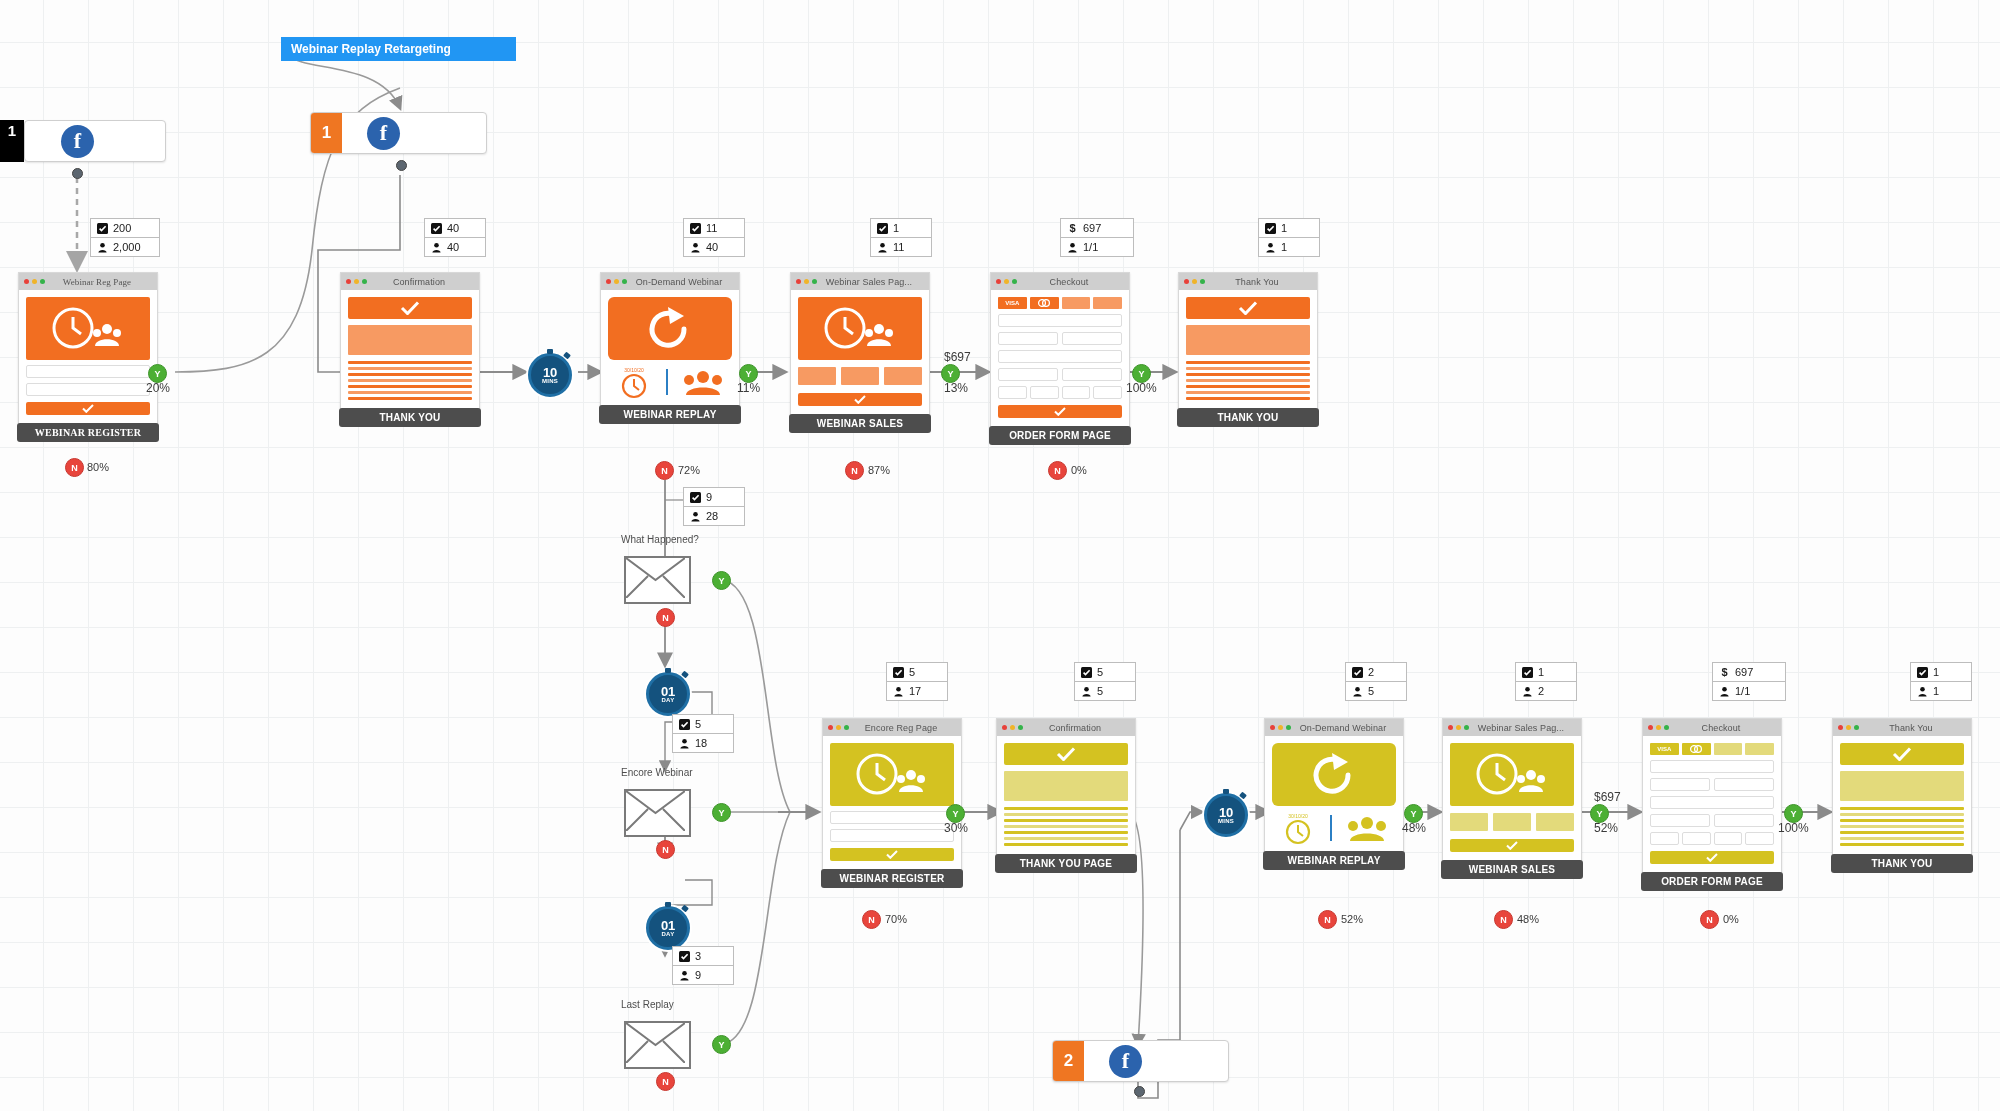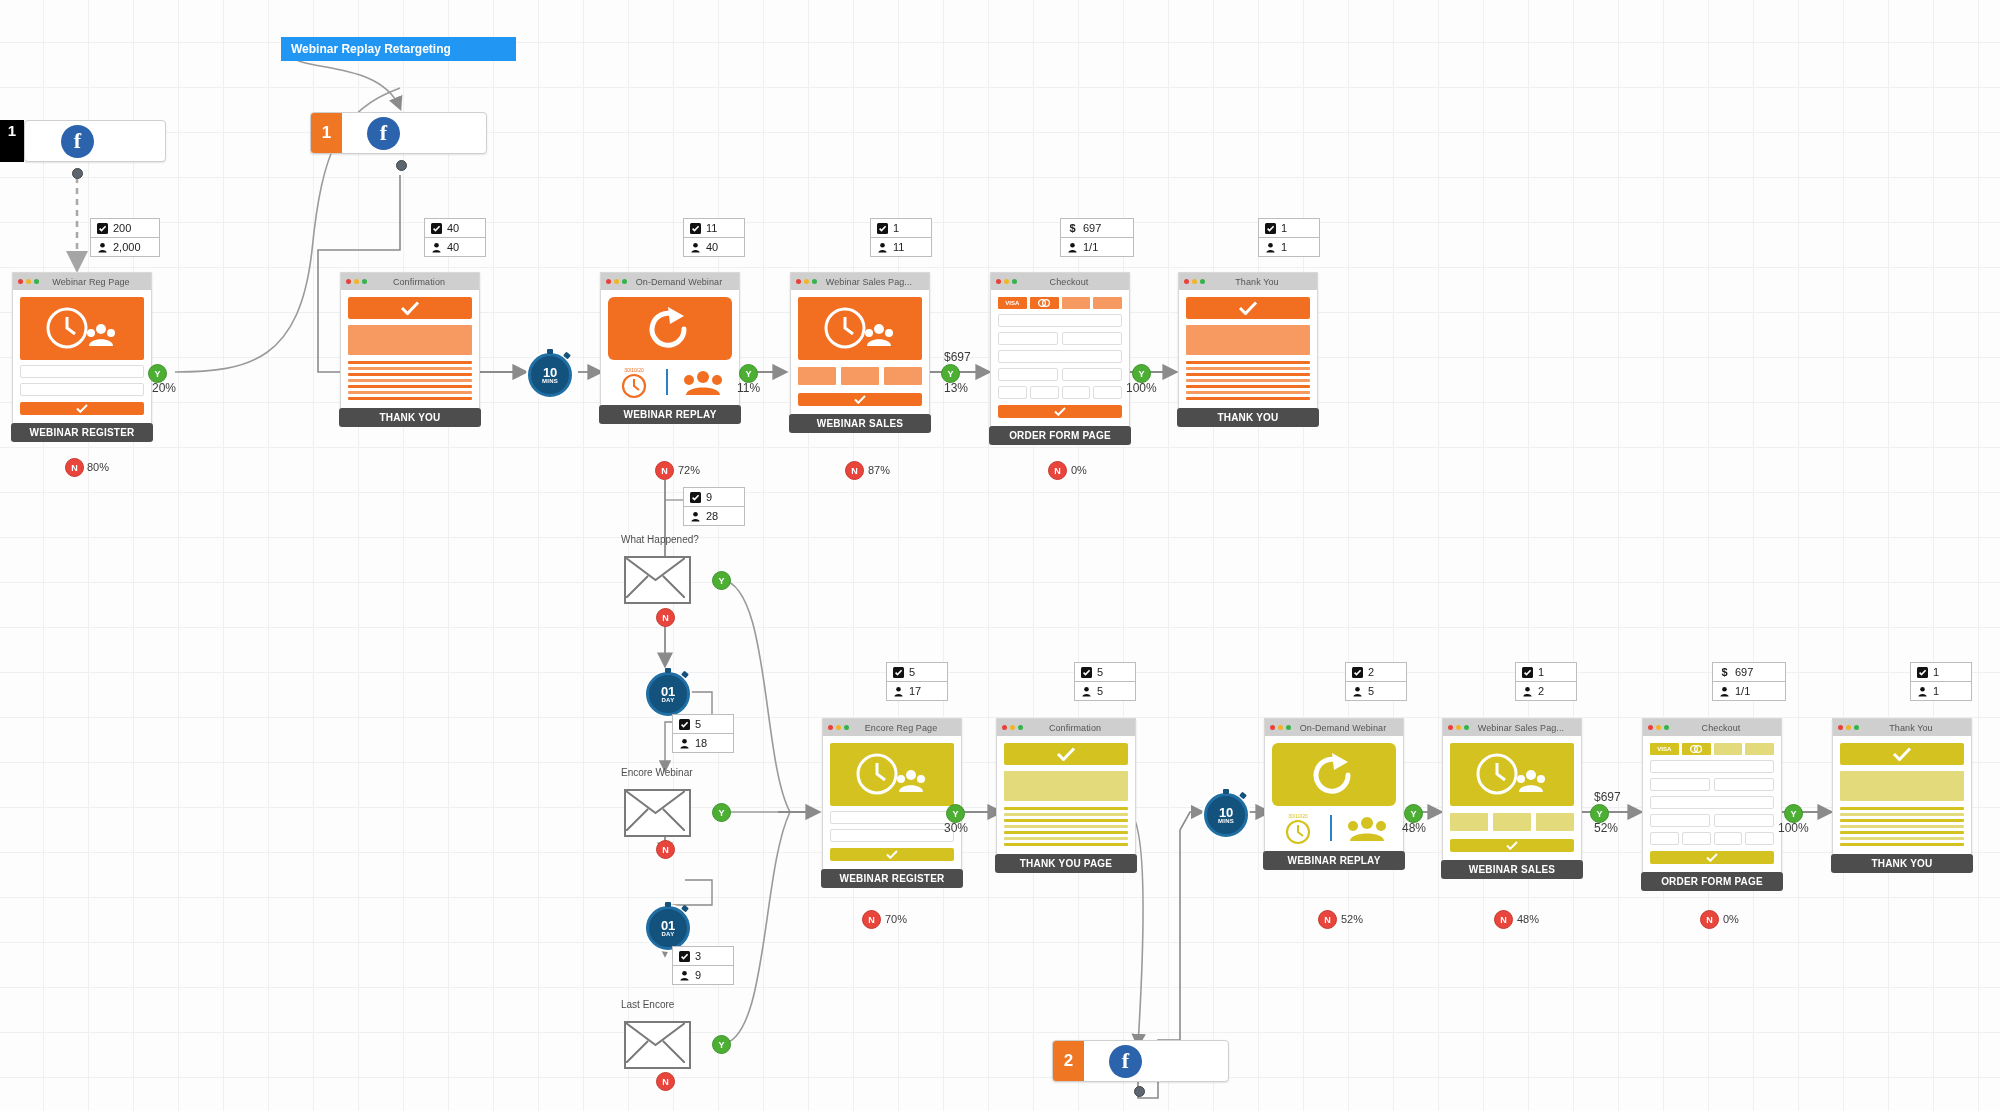--- a/index.html
+++ b/index.html
@@ -291,21 +291,21 @@
       <span class="sicon">
         <svg width="11" height="11" viewBox="0 0 11 11">
             <circle cx="5.5" cy="3.2" r="2.3" fill="#111"></circle>
             <path d="M1.4 10.5 C1.4 7 9.6 7 9.6 10.5 z" fill="#111"></path>
           </svg>
       </span>
       <span>1</span>
     </div>
   </div>
 
-  <div class="pagecard" style="left:12px;top:272px;">
+  <div class="pagecard" style="left:18px;top:272px;font-family:Liberation Serif, serif;">
     <div class="pc-bar">
       <span class="dot d-r"></span>
       <span class="dot d-y"></span>
       <span class="dot d-g"></span>
       <span class="pc-title">Webinar Reg Page</span>
     </div>
     <div class="pc-body">
       <div class="hero" style="background:#f26e21;">
         <svg width="110" height="56" viewBox="0 0 110 56">
           <g stroke="#fff" stroke-width="3" fill="none">
@@ -324,21 +324,21 @@
       <div class="inp"></div>
       <div class="cta" style="background:#f26e21;">
         <svg width="12" height="9" viewBox="0 0 12 9">
             <path d="M1 4.5 L4.3 7.8 L11 1" stroke="#fff" stroke-width="2" fill="none"></path>
           </svg>
       </div>
     </div>
     <div class="pc-label">WEBINAR REGISTER</div>
   </div>
   <div class="ybadge" style="left:148px;top:364px;">Y</div>
-  <div class="pct" style="left:152px;top:381px;">20%</div>
+  <div class="pct" style="left:146px;top:381px;">20%</div>
   <div class="nbadge" style="left:65px;top:458px;">N</div>
   <div class="nrate" style="left:87px;top:461px;">80%</div>
 
   <div class="pagecard" style="left:340px;top:272px;">
     <div class="pc-bar">
       <span class="dot d-r"></span>
       <span class="dot d-y"></span>
       <span class="dot d-g"></span>
       <span class="pc-title">Confirmation</span>
     </div>
@@ -608,21 +608,21 @@
     <div class="statrow">
       <span class="sicon">
         <svg width="11" height="11" viewBox="0 0 11 11">
             <circle cx="5.5" cy="3.2" r="2.3" fill="#111"></circle>
             <path d="M1.4 10.5 C1.4 7 9.6 7 9.6 10.5 z" fill="#111"></path>
           </svg>
       </span>
       <span>9</span>
     </div>
   </div>
-  <div class="elabel" style="left:621px;top:999px;">Last Encore</div>
+  <div class="elabel" style="left:621px;top:999px;">Last Replay</div>
   <div class="email" style="left:624px;top:1021px;">
     <svg width="59" height="40" viewBox="0 0 59 40">
         <path d="M0 0 L29.5 22 L59 0 M0 40 L22 18 M59 40 L37 18" stroke="#7a7a7a" stroke-width="2" fill="none"></path>
       </svg>
   </div>
   <div class="ybadge" style="left:712px;top:1035px;">Y</div>
   <div class="nbadge" style="left:656px;top:1072px;">N</div>
 
   <div class="statbox" style="left:886px;top:662px;">
     <div class="statrow">

